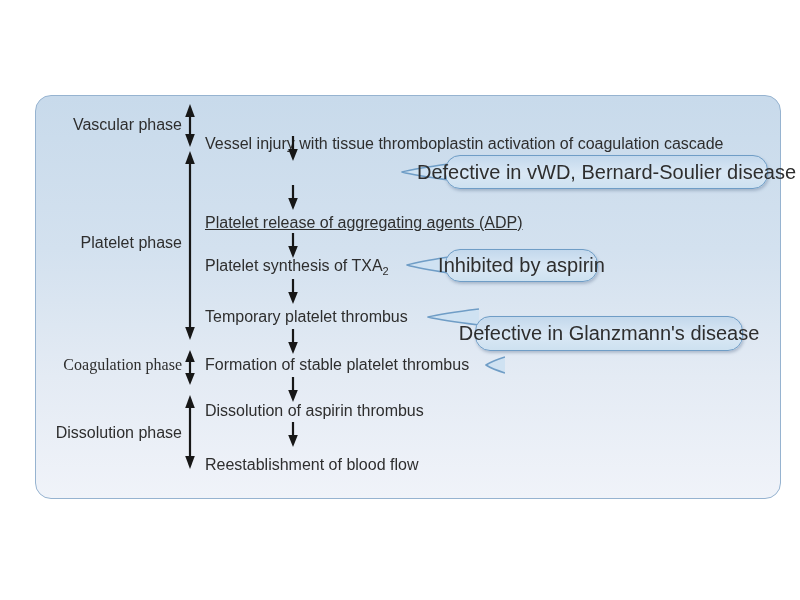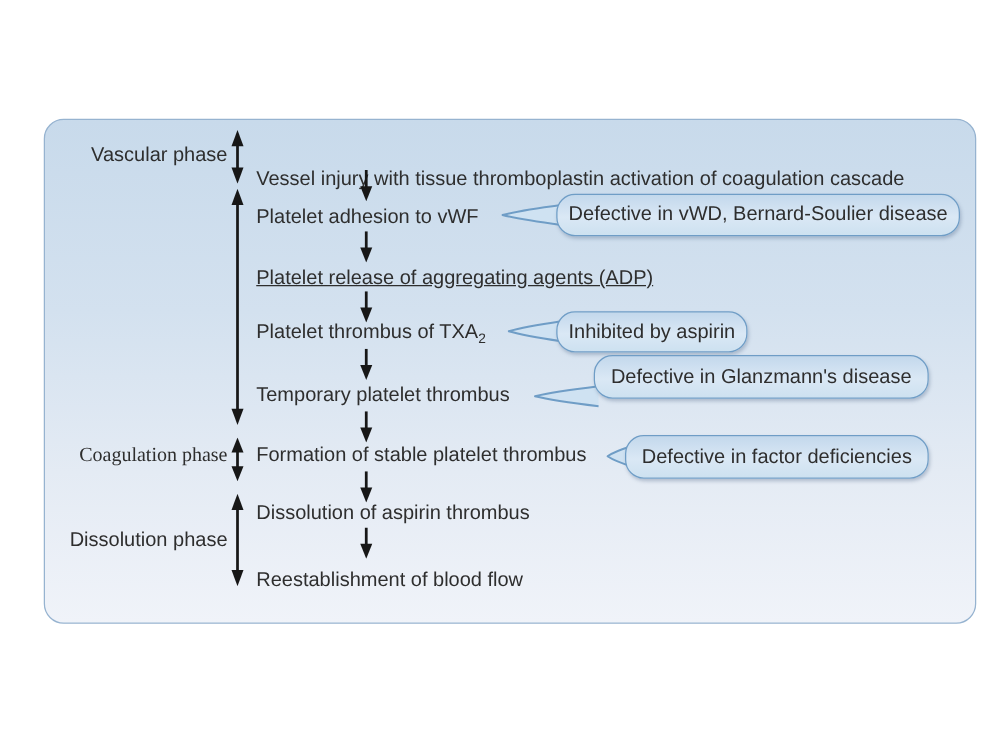--- a/index.html
+++ b/index.html
@@ -34,27 +34,27 @@
   .tail path {
     fill:#cfe2f2; stroke:#6f9dc6; stroke-width:1.6; stroke-linejoin:round;
   }
 
   .callout {
     position:absolute; box-sizing:border-box;
     border:1.6px solid #6f9dc6; border-radius:15px;
     background:linear-gradient(180deg,#c3d8ec 0%, #dae8f5 55%, #cde1f0 100%);
     box-shadow:1px 2px 3px rgba(100,120,150,0.40);
     display:flex; align-items:center; justify-content:center;
-    font-size:16px; color:#2e2e2e; white-space:nowrap;
+    font-size:20px; color:#2e2e2e; white-space:nowrap;
   }
 
   
   #callout-0 { left:445px; top:155px; width:323px; height:34px; }
   #callout-1 { left:445px; top:249px; width:153px; height:33px;text-align:right; }
-  #callout-2 { left:475px; top:284px; width:268px; height:35px; }
+  #callout-2 { left:475px; top:316px; width:268px; height:35px; }
   #callout-3 { left:500px; top:348px; width:243px; height:35px; }
 
   
   #phase-0 { top:115px; }
   #phase-1 { top:233px; }
   #phase-2 { top:355px;font-family:Liberation Serif, serif; }
   #phase-3 { top:423px; }
 
   
   #step-0 { top:103px;margin-top:31px; }
@@ -67,20 +67,21 @@
   #step-7 { top:455px; }
 </style>
 </head>
 <body>
 
 <div class="canvas">
 
   <div class="panel"></div>
 
   <div class="phase" id="phase-0">Vascular phase</div>
+  <div class="phase" id="phase-1">Platelet phase</div>
   <div class="phase" id="phase-2">Coagulation phase</div>
   <div class="phase" id="phase-3">Dissolution phase</div>
 
   <svg class="varrow" style="left:182px; top:104px;" width="16" height="43">
     <polygon class="arrow-fill" points="8,0 3.2,13 12.8,13"></polygon>
     <line class="arrow-line" x1="8" y1="10" x2="8" y2="33"></line>
     <polygon class="arrow-fill" points="8,43 3.2,30 12.8,30"></polygon>
   </svg>
   <svg class="varrow" style="left:182px; top:151px;" width="16" height="189">
     <polygon class="arrow-fill" points="8,0 3.2,13 12.8,13"></polygon>
@@ -92,23 +93,22 @@
     <line class="arrow-line" x1="8" y1="9" x2="8" y2="26"></line>
     <polygon class="arrow-fill" points="8,35 3.2,23 12.8,23"></polygon>
   </svg>
   <svg class="varrow" style="left:182px; top:395px;" width="16" height="74">
     <polygon class="arrow-fill" points="8,0 3.2,13 12.8,13"></polygon>
     <line class="arrow-line" x1="8" y1="10" x2="8" y2="64"></line>
     <polygon class="arrow-fill" points="8,74 3.2,61 12.8,61"></polygon>
   </svg>
 
   <div class="step" id="step-0"><span>Vessel injury with tissue thromboplastin activation of coagulation cascade</span></div>
-  <div class="step" id="step-1"><span>Platelet adhesion to vWF</span></div>
   <div class="step" id="step-2"><span>Platelet release of aggregating agents (ADP)</span></div>
-  <div class="step" id="step-3"><span>Platelet thrombus of TXA</span><sub>2</sub></div>
+  <div class="step" id="step-3"><span>Platelet synthesis of TXA</span><sub>2</sub></div>
   <div class="step" id="step-5"><span>Formation of stable platelet thrombus</span></div>
   <div class="step" id="step-4"><span>Temporary platelet thrombus</span></div>
   <div class="step" id="step-6"><span>Dissolution of aspirin thrombus</span></div>
   <div class="step" id="step-7"><span>Reestablishment of blood flow</span></div>
 
   <svg class="darrow" style="left:286px; top:136px;" width="14" height="25">
     <line class="arrow-line" x1="7" y1="0" x2="7" y2="14"></line>
       <polygon class="arrow-fill" points="7,25 2.2,13 11.8,13"></polygon>
   </svg>
   <svg class="darrow" style="left:286px; top:185px;" width="14" height="25">
@@ -151,17 +151,14 @@
 
   <div class="callout" id="callout-0">
       <span>Defective in vWD, Bernard-Soulier disease</span>
     </div>
   <div class="callout" id="callout-1">
       <span>Inhibited by aspirin</span>
     </div>
   <div class="callout" id="callout-2">
       <span>Defective in Glanzmann's disease</span>
     </div>
-  <div class="callout" id="callout-3">
-      <span>Defective in factor deficiencies</span>
-    </div>
 
 </div>
 
 </body></html>

